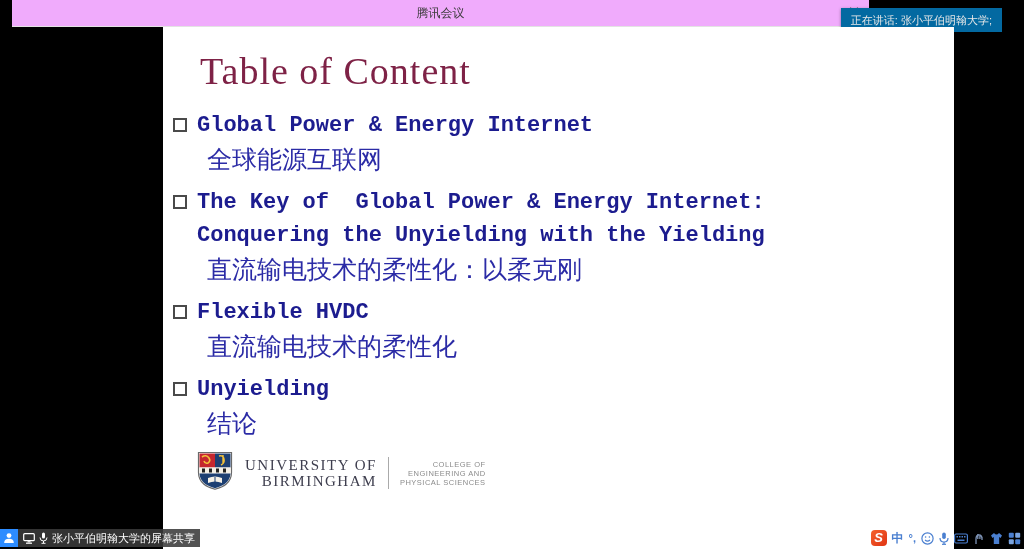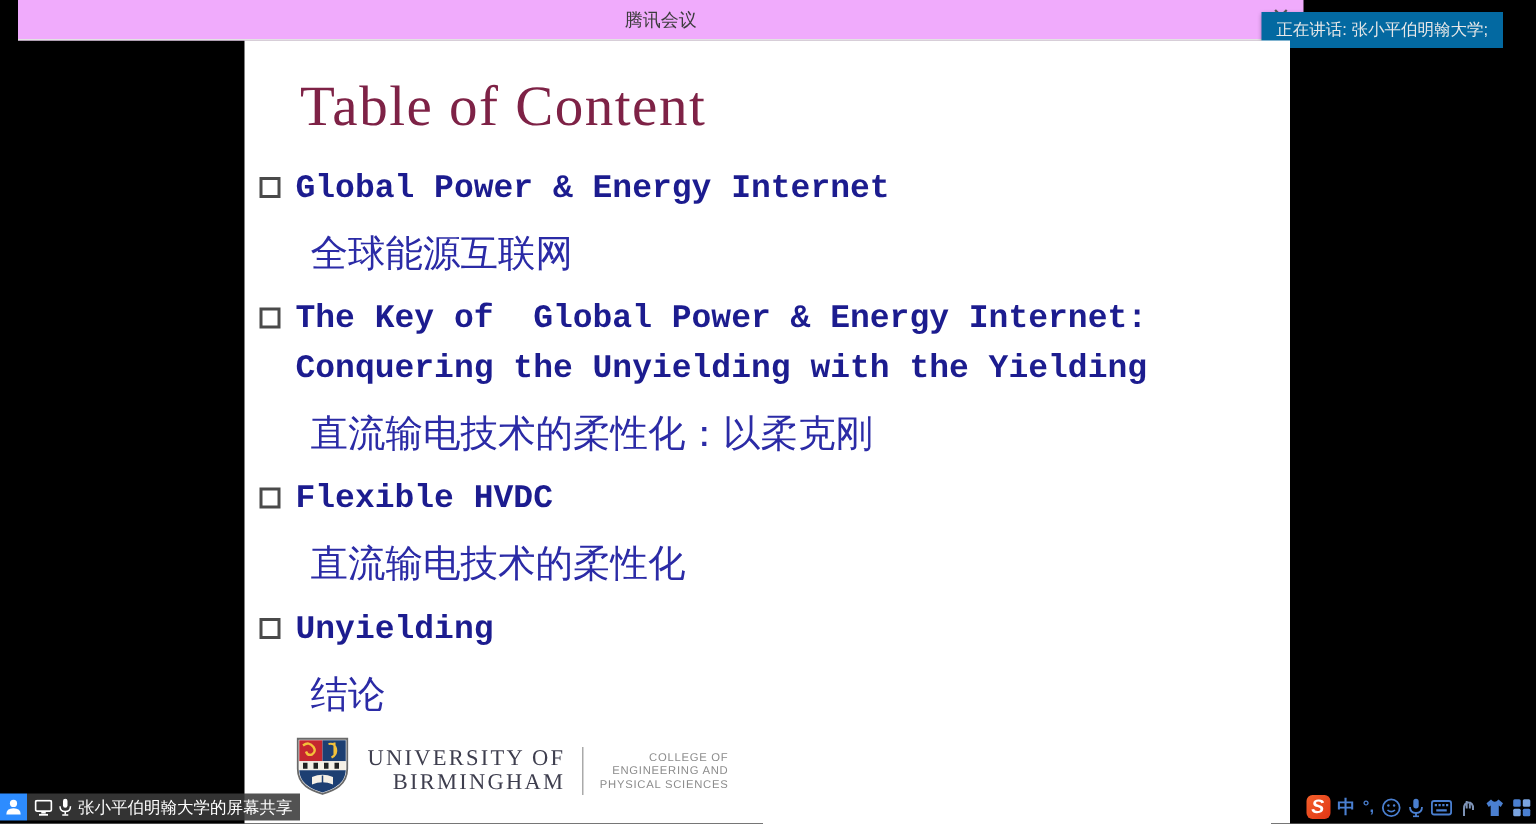--- a/index.html
+++ b/index.html
@@ -8,28 +8,28 @@
 
   
   .titlebar { position:absolute; top:0; left:12px; width:857px; height:27px; background:#f0abfc; border-bottom:1px solid #e3e3e3; }
   .app-title { position:absolute; top:0; left:0; width:100%; text-align:center; line-height:26px; font-size:12px; color:#3c3c3c; }
   .close-btn { position:absolute; top:1px; right:4px; width:22px; height:22px; line-height:22px; text-align:center; font-size:15px; color:#555; cursor:pointer; }
 
   
   .toast { position:absolute; top:8px; right:22px; height:24px; background:#0369a1; color:#e8e8e8; font-size:11px; line-height:24px; padding:0 10px; white-space:nowrap; box-shadow:0 1px 3px rgba(0,0,0,.4); }
 
   
-  .slide { position:absolute; left:163px; top:27px; width:697px; height:522px; background:#ffffff; }
+  .slide { position:absolute; left:163px; top:27px; width:791px; height:522px; background:#ffffff; }
   .slide-title { margin:22px 0 16px 37px; font-family:"Liberation Serif", serif; font-size:38px; font-weight:normal; color:#7e2246; letter-spacing:1px; }
   .toc { margin-left:10px; margin-top:14px; list-style:none; }
   .toc-item { margin-bottom:9px; }
   .en-line { display:flex; align-items:flex-start; font-family:Liberation Mono, monospace; font-weight:bold; font-size:22px; line-height:33px; color:#1c1c8f; }
   .checkbox { flex:none; width:14px; height:14px; border:2px solid #4a4a4a; margin:9px 10px 0 0; background:#fff; }
   .en-text { white-space:pre-wrap; }
-  .zh-line { margin:11px 0 0 34px; font-family:"Liberation Serif", serif; font-size:25px; line-height:34px; color:#2b2ba6; }
+  .zh-line { margin:1px 0 0 34px; font-family:"Liberation Serif", serif; font-size:25px; line-height:34px; color:#2b2ba6; }
 
   
   .logo-row { display:flex; align-items:center; margin:10px 0 0 34px; }
   .crest { flex:none; }
   .uob-name { margin-left:12px; font-family:"Liberation Serif", serif; font-size:15px; line-height:16px; letter-spacing:1.5px; color:#3e3e4e; white-space:pre-line;text-align:right; }
   .logo-divider { width:1px; height:32px; background:#aaa; margin:0 11px; }
   .college { font-size:7.5px; line-height:9px; letter-spacing:.5px; color:#8b8b8b; white-space:pre-line;text-align:right; }
 
   
   .share-banner { position:absolute; left:0; bottom:2px; display:flex; align-items:center; height:18px; }

